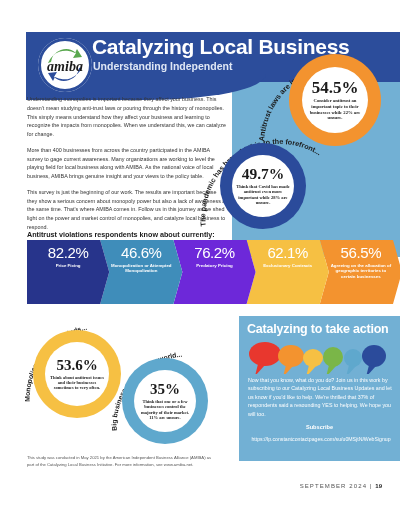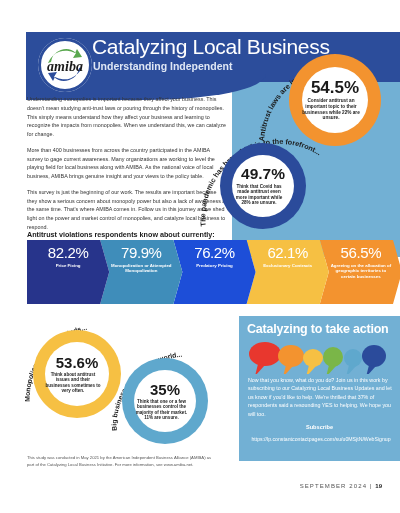--- a/index.html
+++ b/index.html
@@ -7,39 +7,39 @@
        font-family:"Liberation Sans",sans-serif;color:#333;}
   .page{position:absolute;inset:0;background:#fff;}
 
   
   .hdr-blue{position:absolute;left:26px;top:32px;width:374px;height:50px;background:#2c4d9b;}
   .hdr-curve{position:absolute;left:26px;top:74px;width:240px;height:26px;background:#2c4d9b;
              border-bottom-right-radius:120px 26px;}
   .hdr-lblue{position:absolute;left:232px;top:82px;width:168px;height:175px;background:#72b0d4;}
   .hdr-lblue-top{position:absolute;left:232px;top:72px;width:168px;height:24px;background:#72b0d4;
              border-top-left-radius:100px 24px;}
-  .title{position:absolute;left:92px;top:36px;color:#fff;font-size:21px;font-weight:normal;
+  .title{position:absolute;left:92px;top:36px;color:#fff;font-size:21px;font-weight:bold;
          letter-spacing:-0.3px;line-height:1;}
   .subtitle{position:absolute;left:93px;top:60px;color:#dfe7f5;font-size:10.5px;font-weight:bold;}
 
   
   .logo{position:absolute;left:38px;top:38px;width:54px;height:54px;border-radius:50%;
         background:#fff;box-shadow:0 0 0 2px #2c4d9b inset;display:flex;align-items:center;
         justify-content:center;overflow:hidden;}
   .logo svg{display:block;}
 
   
   .bodytxt{position:absolute;left:27px;top:95px;width:200px;font-size:5.4px;line-height:1.62;
            color:#333;text-align:left;}
   .bodytxt p{margin:0 0 7px 0;}
 
   
   .donut{position:absolute;border-radius:50%;display:flex;align-items:center;justify-content:center;}
   .donut .inner{border-radius:50%;background:#fff;display:flex;flex-direction:column;
-       justify-content:center;text-align:center;}
+       align-items:center;justify-content:center;text-align:center;font-family:Liberation Serif, serif;}
   .donut .pct{font-weight:bold;color:#1a1a1a;line-height:1;}
   .donut .cap{font-weight:bold;color:#222;line-height:1.18;}
 
   #c545{left:289px;top:54px;width:92px;height:92px;background:#f3932f;}
   #c545 .inner{width:66px;height:66px;}
   #c545 .pct{font-size:17px;}
   #c545 .cap{font-size:4.7px;width:58px;margin-top:2px;}
 
   #c497{left:220px;top:143px;width:86px;height:86px;background:#2b4b9b;}
   #c497 .inner{width:62px;height:62px;}
@@ -141,24 +141,24 @@
     </div>
   </div>
 
   <div class="sec-head">Antitrust violations respondents know about currently:</div>
   <div class="bars" id="bars">
       <div class="bar" style="left: 0px; width: 82.2px; background: rgb(39, 52, 139); z-index: 5; clip-path: polygon(0px 0px, 73.2px 0px, 82.2px 50%, 73.2px 100%, 0px 100%);">
         <div class="bp">82.2%</div>
         <div class="bl" style="width: 63.2px;">Price Fixing</div>
       </div>
       <div class="bar" style="left: 73.2px; width: 82.2px; background: rgb(63, 141, 186); z-index: 4; clip-path: polygon(0px 0px, 73.2px 0px, 82.2px 50%, 73.2px 100%, 0px 100%, 9px 50%);">
-        <div class="bp">79.9%</div>
+        <div class="bp">46.6%</div>
         <div class="bl" style="width: 63.2px;">Monopolization or Attempted Monopolization</div>
       </div>
-      <div class="bar" style="left: 146.4px; width: 82.2px; background: #1d4ed8; z-index: 3; clip-path: polygon(0px 0px, 73.2px 0px, 82.2px 50%, 73.2px 100%, 0px 100%, 9px 50%);">
+      <div class="bar" style="left: 146.4px; width: 82.2px; background: #6d28d9; z-index: 3; clip-path: polygon(0px 0px, 73.2px 0px, 82.2px 50%, 73.2px 100%, 0px 100%, 9px 50%);">
         <div class="bp">76.2%</div>
         <div class="bl" style="width: 63.2px;">Predatory Pricing</div>
       </div>
       <div class="bar" style="left: 219.6px; width: 82.2px; background: rgb(246, 192, 67); z-index: 2; clip-path: polygon(0px 0px, 73.2px 0px, 82.2px 50%, 73.2px 100%, 0px 100%, 9px 50%);">
         <div class="bp">62.1%</div>
         <div class="bl" style="width: 63.2px;">Exclusionary Contracts</div>
       </div>
       <div class="bar" style="left: 292.8px; width: 82.2px; background: rgb(243, 147, 47); z-index: 1; clip-path: polygon(0px 0px, 73.2px 0px, 82.2px 50%, 73.2px 100%, 0px 100%, 9px 50%);">
         <div class="bp">56.5%</div>
         <div class="bl" style="width: 63.2px;">Agreeing on the allocation of geographic territories to certain businesses</div>

